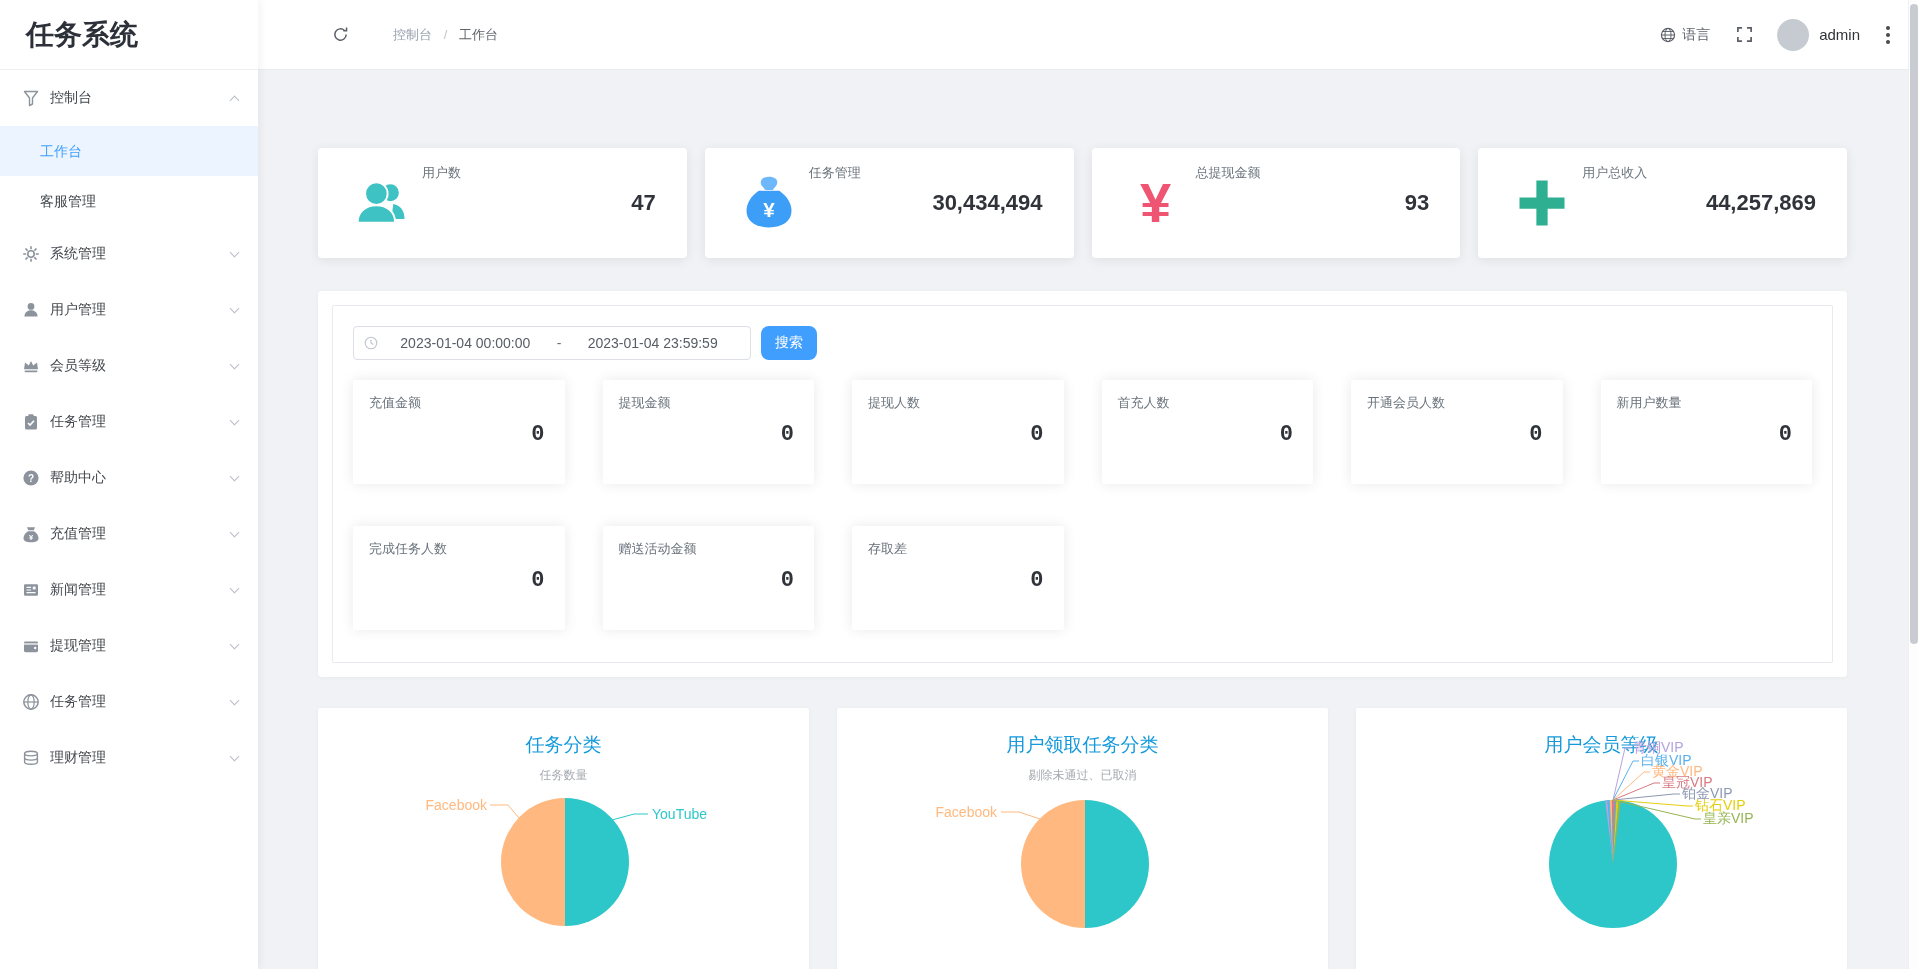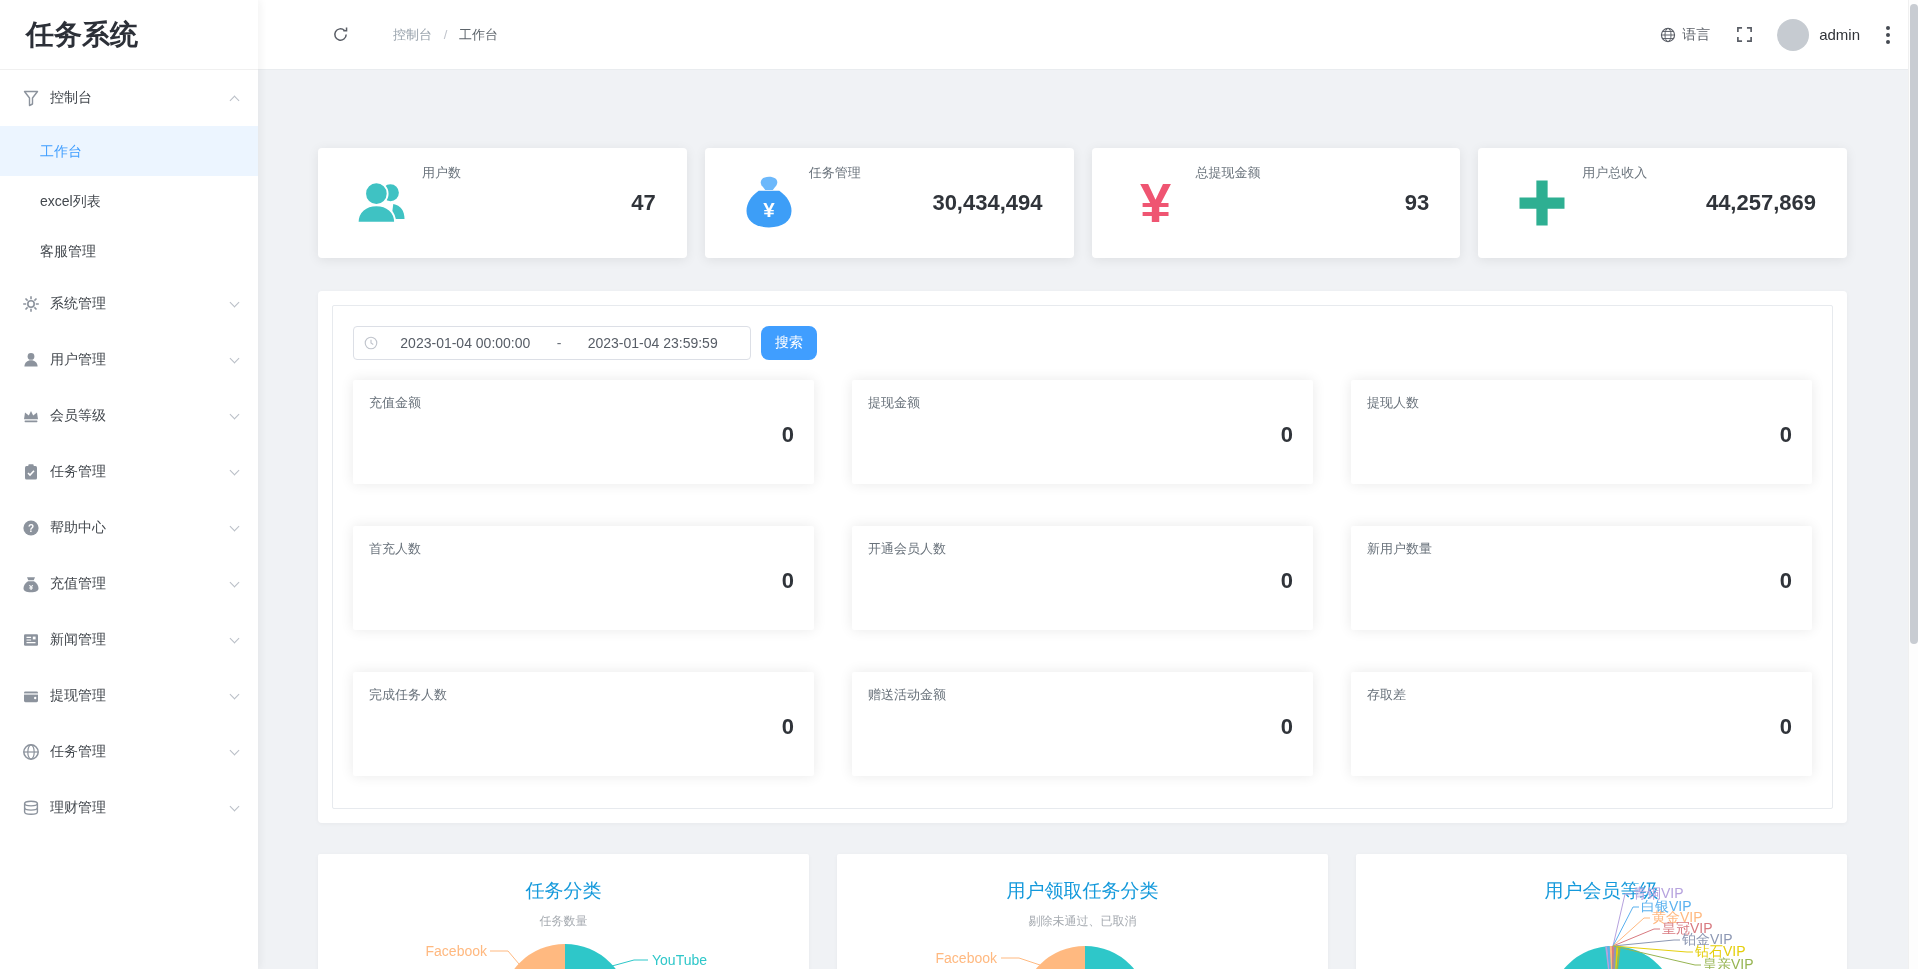--- a/index.html
+++ b/index.html
@@ -63,21 +63,21 @@
   .search-row { display:flex; margin-bottom:20px; }
   .date-input { width:398px; height:34px; border:1px solid #dcdfe6; border-radius:4px;
                 display:flex; align-items:center; padding:0 10px; font-size:14px; color:#575d66;
                 background:#fff; }
   .date-seg { flex:1; text-align:center; }
   .date-dash { color:#6b717a; padding:0 4px; }
   .clock { color:#c0c4cc; display:flex; }
   .search-btn { margin-left:10px; width:56px; height:34px; background:#409eff; color:#fff;
                 border:none; border-radius:8px; font-size:14px; cursor:pointer;
                 font-family:"Liberation Sans", sans-serif; }
-  .metric-grid { display:grid; grid-template-columns:repeat(3,1fr); column-gap:38px; row-gap:42px; }
+  .metric-grid { display:grid; grid-template-columns:repeat(6,1fr); column-gap:38px; row-gap:42px;font-family:Liberation Mono, monospace; }
   .metric-box { height:104px; background:#fff; border-radius:2px; position:relative;
                 box-shadow:0 0 14px rgba(0,0,0,.09); }
   .mb-label { position:absolute; top:14px; left:16px; font-size:13px; color:#69727b; }
   .mb-value { position:absolute; top:42px; right:20px; font-size:22px; font-weight:bold; color:#30343a; }
 
   .charts-row { display:flex; gap:28px; margin-top:31px; height:300px; }
   .chart-card { flex:1; background:#fff; border-radius:2px; position:relative; text-align:center;
                 padding-top:24px; box-shadow:0 1px 4px rgba(0,0,0,.04); overflow:hidden; }
   .chart-title { font-size:19px; color:#1499db; }
   .chart-sub { margin-top:9px; font-size:12px; color:#a5aab0; }
@@ -103,21 +103,20 @@
         <span class="mi-icon">
           <svg viewBox="0 0 18 18">
               <path d="M2.5 2.5h13l-5 6.5V15l-3 1.5V9z" fill="none" stroke="currentColor" stroke-width="1.4" stroke-linejoin="round"></path>
             </svg>
         </span>
         <span class="mi-label">控制台</span>
         <i class="chev up"></i>
       </div>
       <div class="submenu">
         <div class="submenu-item active">工作台</div>
-        <div class="submenu-item">excel列表</div>
         <div class="submenu-item">客服管理</div>
       </div>
 
       <div class="menu-item">
         <span class="mi-icon">
           <svg viewBox="0 0 18 18">
               <circle cx="9" cy="9" r="3.2" fill="none" stroke="currentColor" stroke-width="1.6"></circle>
               <path d="M9 1.2v3M9 13.8v3M1.2 9h3M13.8 9h3M3.5 3.5l2.1 2.1M12.4 12.4l2.1 2.1M14.5 3.5l-2.1 2.1M5.6 12.4l-2.1 2.1" stroke="currentColor" stroke-width="1.6"></path>
             </svg>
         </span>

